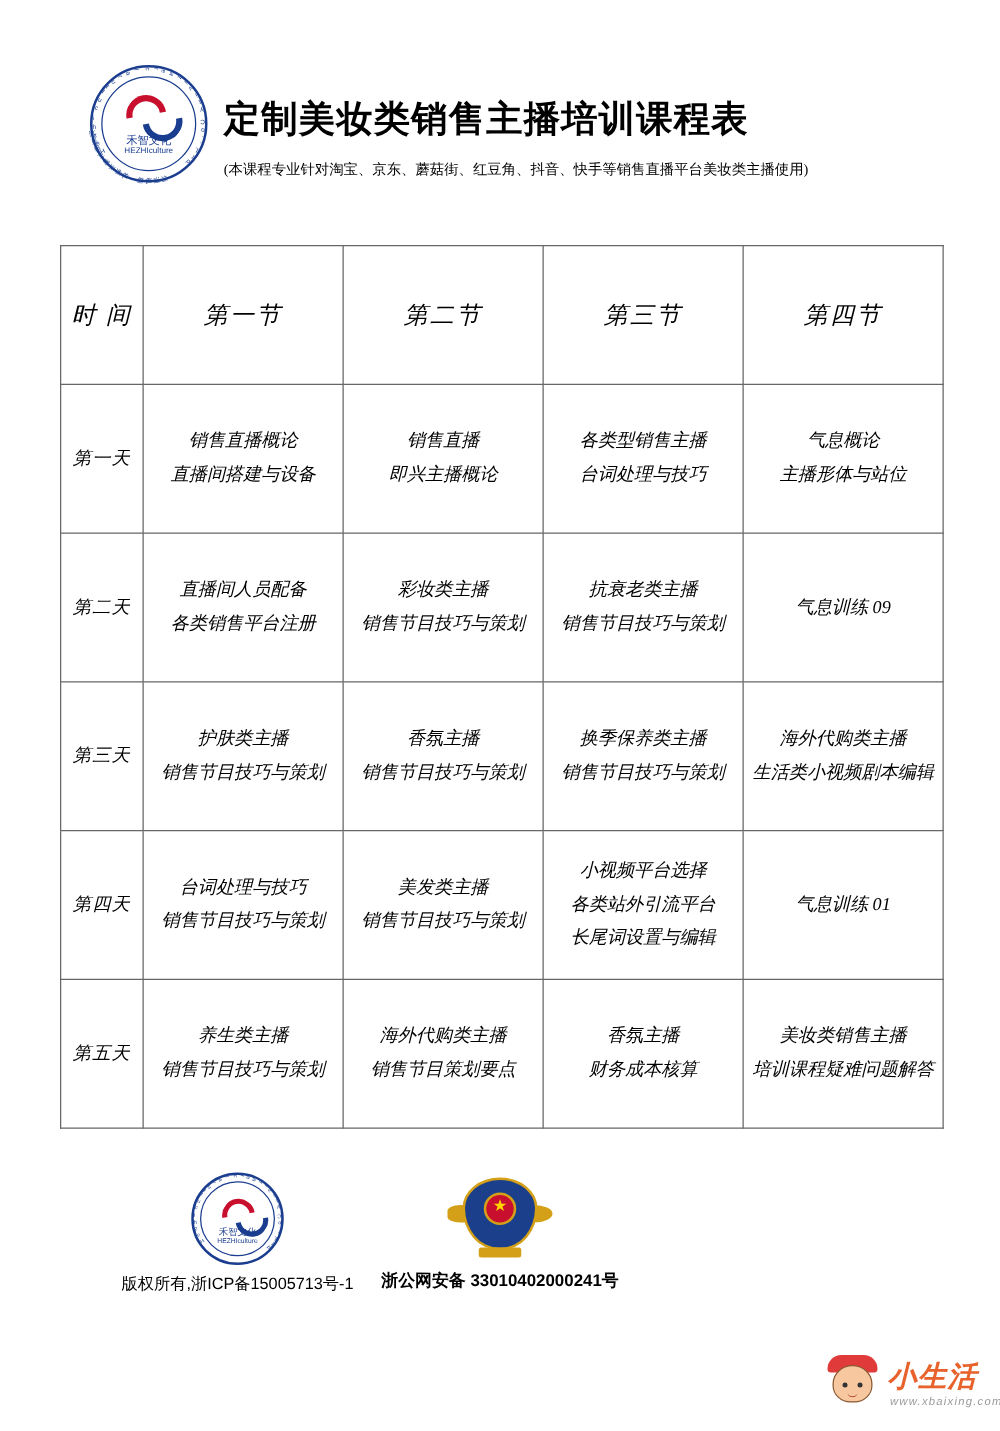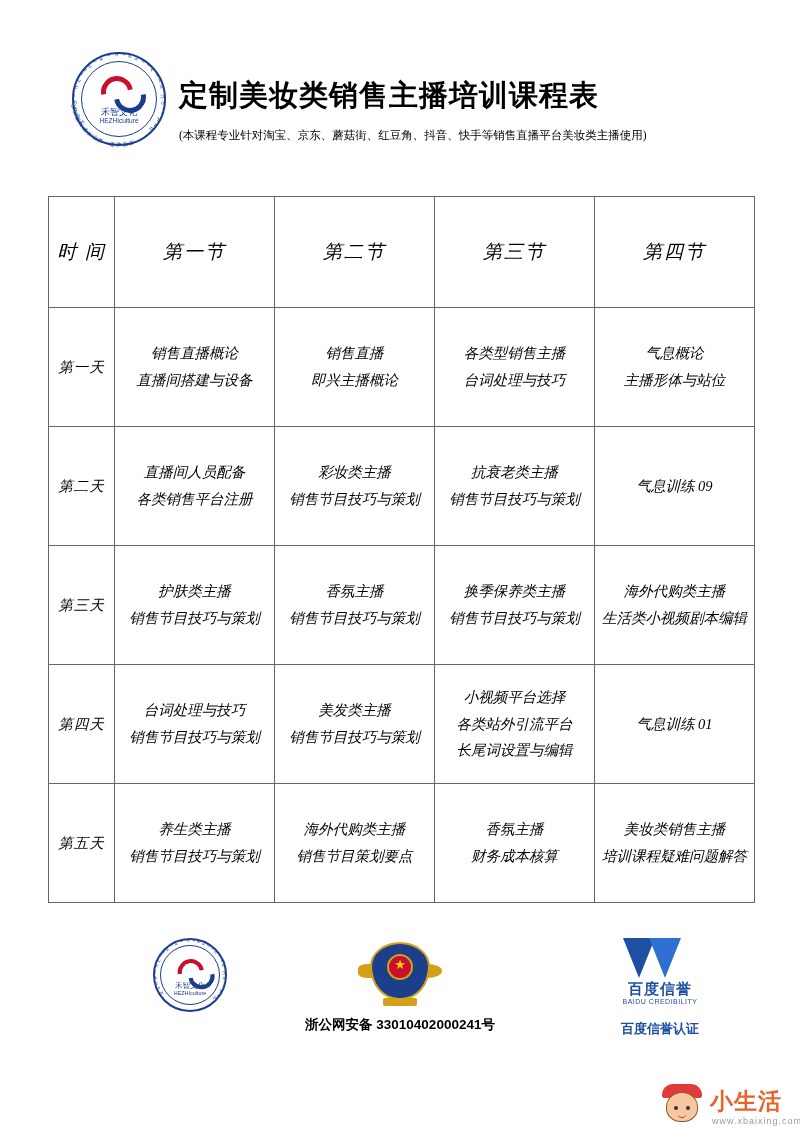--- a/index.html
+++ b/index.html
@@ -341,20 +341,21 @@
   .foot-text.bold { font-weight: bold; font-size: 13.5px; }
   .foot-text.baidu { font-weight: bold; color: #1f4fa3; font-size: 13px; }
 
   
   .watermark {
     position: absolute;
     left: 660px;
     top: 1082px;
     width: 130px;
     height: 56px;
+    font-style: italic;
   }
   .wm-face {
     position: absolute;
     left: 0;
     top: 2px;
     width: 44px;
     height: 44px;
   }
   .wm-face .head {
     position: absolute;
@@ -677,45 +678,35 @@
           <span style="transform:rotate(130deg) translate(0,-35px) rotate(90deg)">t</span>
           <span style="transform:rotate(137deg) translate(0,-35px) rotate(90deg)">d</span>
         </div>
         <div class="logo-mark">
           <div class="swoosh-red"></div>
           <div class="swoosh-blue"></div>
         </div>
         <div class="logo-cn">禾智文化</div>
         <div class="logo-en">HEZHIculture</div>
       </div>
+      <div class="foot-text">版权所有,浙ICP备15005713号-1</div>
     </div>
 
     <div class="foot-col foot-2">
       <div class="police-badge">
         <div class="wings-l"></div>
         <div class="wings-r"></div>
         <div class="shield"></div>
         <div class="emblem"></div>
         <div class="star">★</div>
         <div class="base"></div>
       </div>
       <div class="foot-text bold">浙公网安备 33010402000241号</div>
     </div>
 
-    <div class="foot-col foot-3">
-      <div class="baidu-logo">
-        <div class="baidu-v">
-          <div class="v1"></div>
-          <div class="v2"></div>
-        </div>
-        <div class="baidu-cn">百度信誉</div>
-        <div class="baidu-en">BAIDU CREDIBILITY</div>
-      </div>
-      <div class="foot-text baidu">百度信誉认证</div>
-    </div>
 
   </div>
 
   <div class="watermark">
     <div class="wm-face">
       <div class="hat"></div>
       <div class="head"></div>
       <div class="eye-l"></div>
       <div class="eye-r"></div>
       <div class="mouth"></div>

